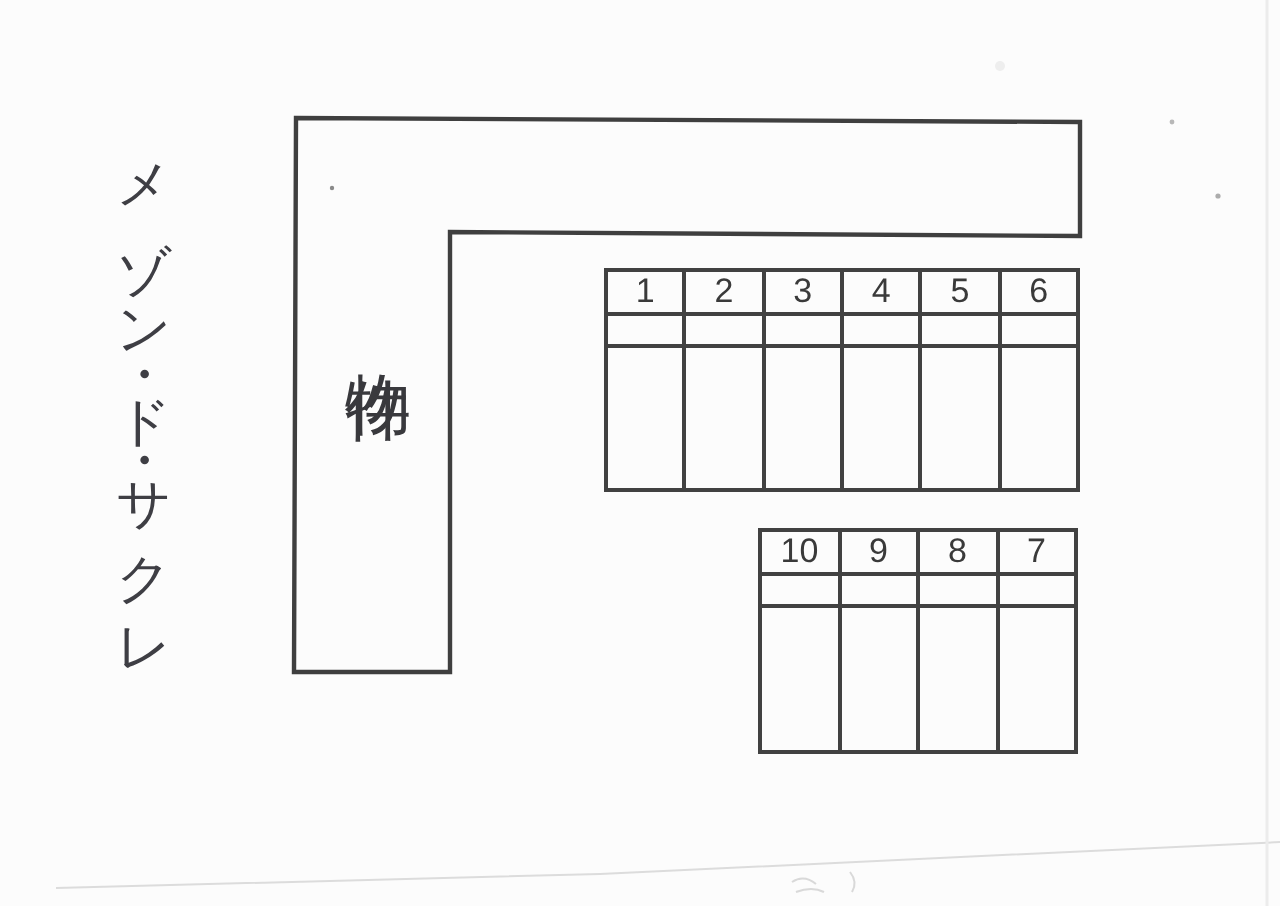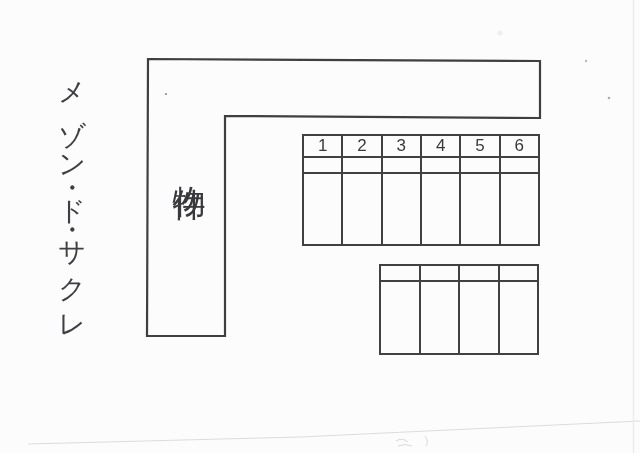--- a/index.html
+++ b/index.html
@@ -147,20 +147,26 @@
         <td></td>
         <td></td>
         <td></td>
         <td></td>
       </tr>
     </tbody>
   </table>
 
   <table class="grid grid-bottom">
     <tbody>
+      <tr class="row-num">
+        <td>10</td>
+        <td>9</td>
+        <td>8</td>
+        <td>7</td>
+      </tr>
       <tr class="row-thin">
         <td></td>
         <td></td>
         <td></td>
         <td></td>
       </tr>
       <tr class="row-stall">
         <td></td>
         <td></td>
         <td></td>

